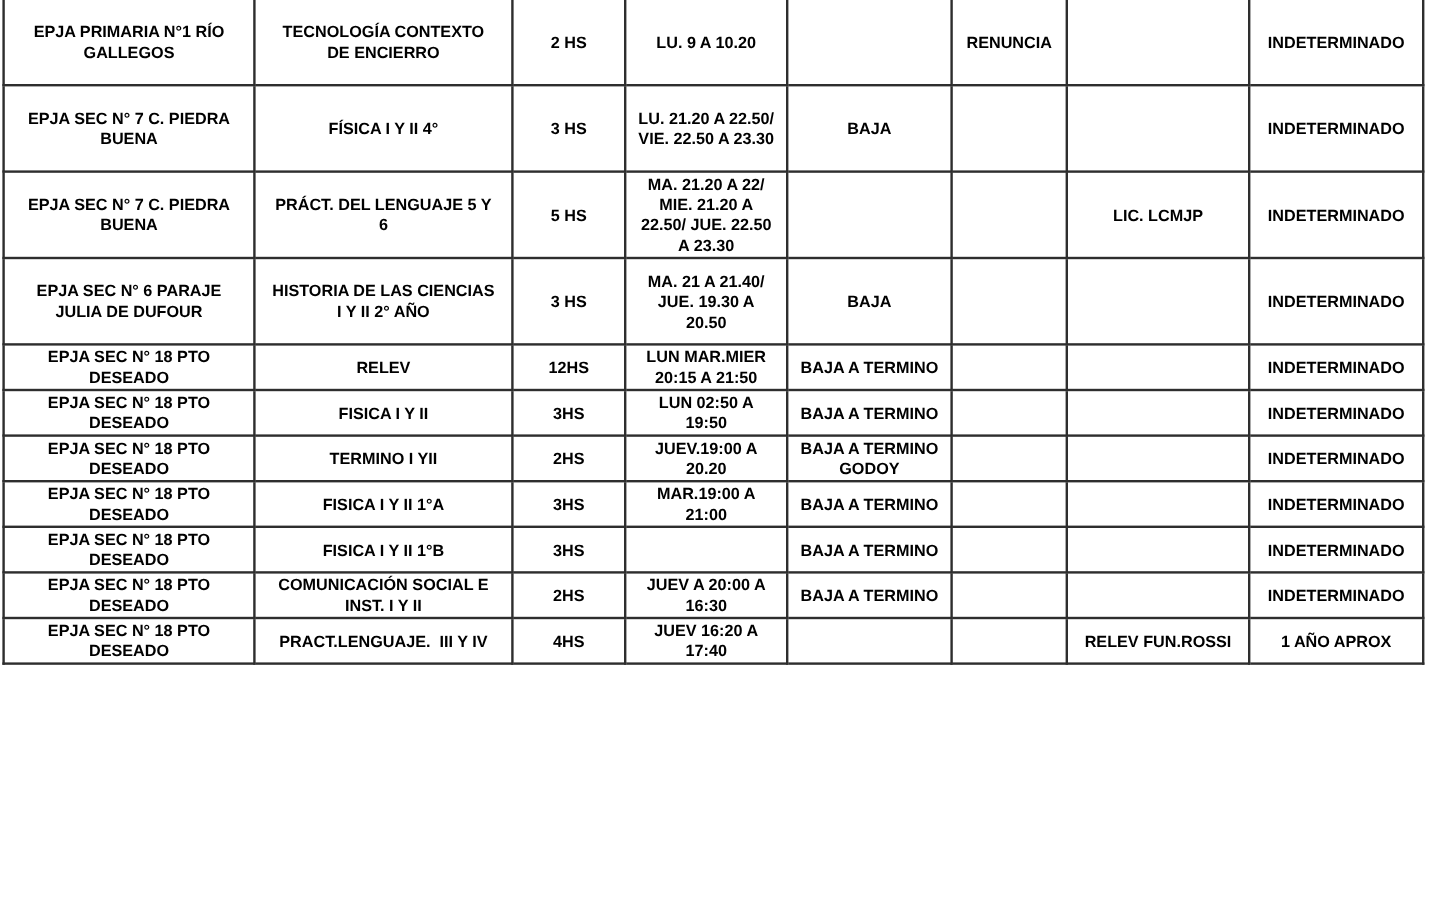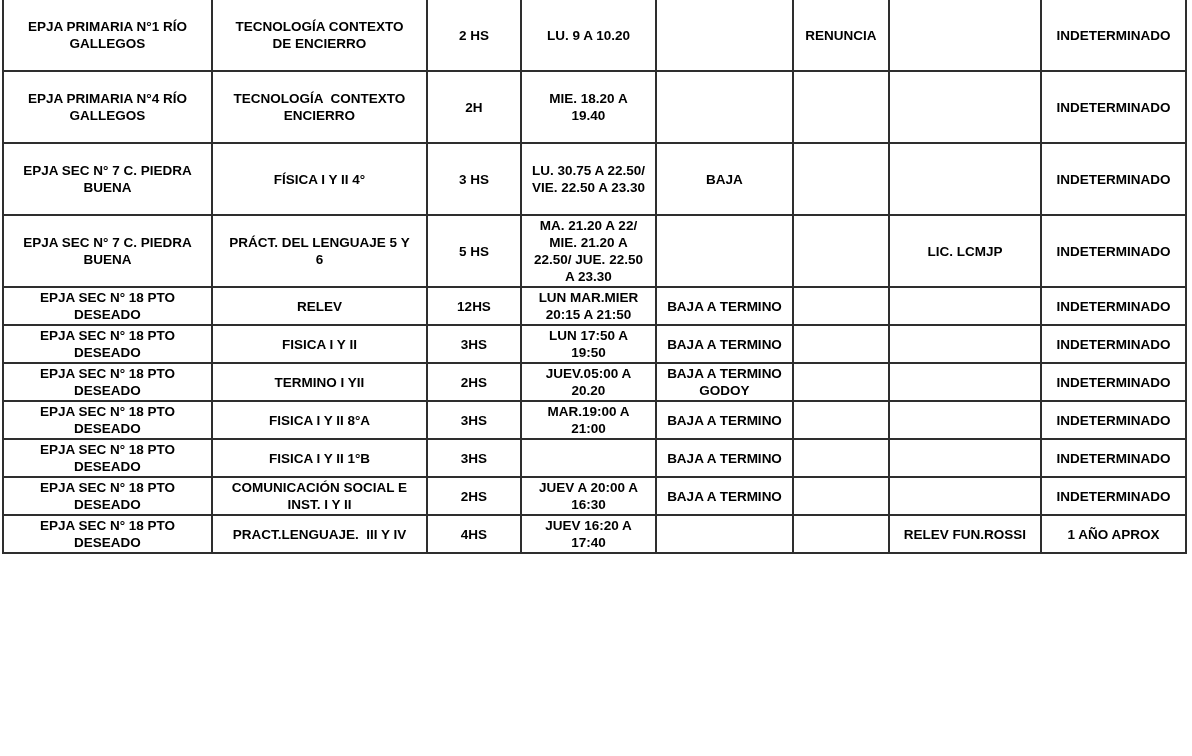--- a/index.html
+++ b/index.html
@@ -67,38 +67,25 @@
           <td>TECNOLOGÍA CONTEXTO
 DE ENCIERRO</td>
           <td>2 HS</td>
           <td>LU. 9 A 10.20</td>
           <td></td>
           <td>RENUNCIA</td>
           <td></td>
           <td>INDETERMINADO</td>
         </tr>
         <tr class="row-tall">
-          <td>EPJA PRIMARIA N°4 RÍO
-GALLEGOS</td>
-          <td>TECNOLOGÍA  CONTEXTO
-ENCIERRO</td>
-          <td>2H</td>
-          <td>MIE. 18.20 A
-19.40</td>
-          <td></td>
-          <td></td>
-          <td></td>
-          <td>INDETERMINADO</td>
-        </tr>
-        <tr class="row-tall">
           <td>EPJA SEC N° 7 C. PIEDRA
 BUENA</td>
           <td>FÍSICA I Y II 4°</td>
           <td>3 HS</td>
-          <td>LU. 30.75 A 22.50/
+          <td>LU. 21.20 A 22.50/
 VIE. 22.50 A 23.30</td>
           <td>BAJA</td>
           <td></td>
           <td></td>
           <td>INDETERMINADO</td>
         </tr>
         <tr class="row-tall">
           <td>EPJA SEC N° 7 C. PIEDRA
 BUENA</td>
           <td>PRÁCT. DEL LENGUAJE 5 Y
@@ -106,61 +93,75 @@
           <td>5 HS</td>
           <td>MA. 21.20 A 22/
 MIE. 21.20 A
 22.50/ JUE. 22.50
 A 23.30</td>
           <td></td>
           <td></td>
           <td>LIC. LCMJP</td>
           <td>INDETERMINADO</td>
         </tr>
+        <tr class="row-tall">
+          <td>EPJA SEC N° 6 PARAJE
+JULIA DE DUFOUR</td>
+          <td>HISTORIA DE LAS CIENCIAS
+I Y II 2° AÑO</td>
+          <td>3 HS</td>
+          <td>MA. 21 A 21.40/
+JUE. 19.30 A
+20.50</td>
+          <td>BAJA</td>
+          <td></td>
+          <td></td>
+          <td>INDETERMINADO</td>
+        </tr>
         <tr class="row-short">
           <td>EPJA SEC N° 18 PTO
 DESEADO</td>
           <td>RELEV</td>
           <td>12HS</td>
           <td>LUN MAR.MIER
 20:15 A 21:50</td>
           <td>BAJA A TERMINO</td>
           <td></td>
           <td></td>
           <td>INDETERMINADO</td>
         </tr>
         <tr class="row-short">
           <td>EPJA SEC N° 18 PTO
 DESEADO</td>
           <td>FISICA I Y II</td>
           <td>3HS</td>
-          <td>LUN 17:50 A
+          <td>LUN 02:50 A
 19:50</td>
           <td>BAJA A TERMINO</td>
           <td></td>
           <td></td>
           <td>INDETERMINADO</td>
         </tr>
         <tr class="row-short">
           <td>EPJA SEC N° 18 PTO
 DESEADO</td>
           <td>TERMINO I YII</td>
           <td>2HS</td>
-          <td>JUEV.05:00 A
+          <td>JUEV.19:00 A
 20.20</td>
           <td>BAJA A TERMINO
 GODOY</td>
           <td></td>
           <td></td>
           <td>INDETERMINADO</td>
         </tr>
         <tr class="row-short">
           <td>EPJA SEC N° 18 PTO
 DESEADO</td>
-          <td>FISICA I Y II 8°A</td>
+          <td>FISICA I Y II 1°A</td>
           <td>3HS</td>
           <td>MAR.19:00 A
 21:00</td>
           <td>BAJA A TERMINO</td>
           <td></td>
           <td></td>
           <td>INDETERMINADO</td>
         </tr>
         <tr class="row-short">
           <td>EPJA SEC N° 18 PTO

